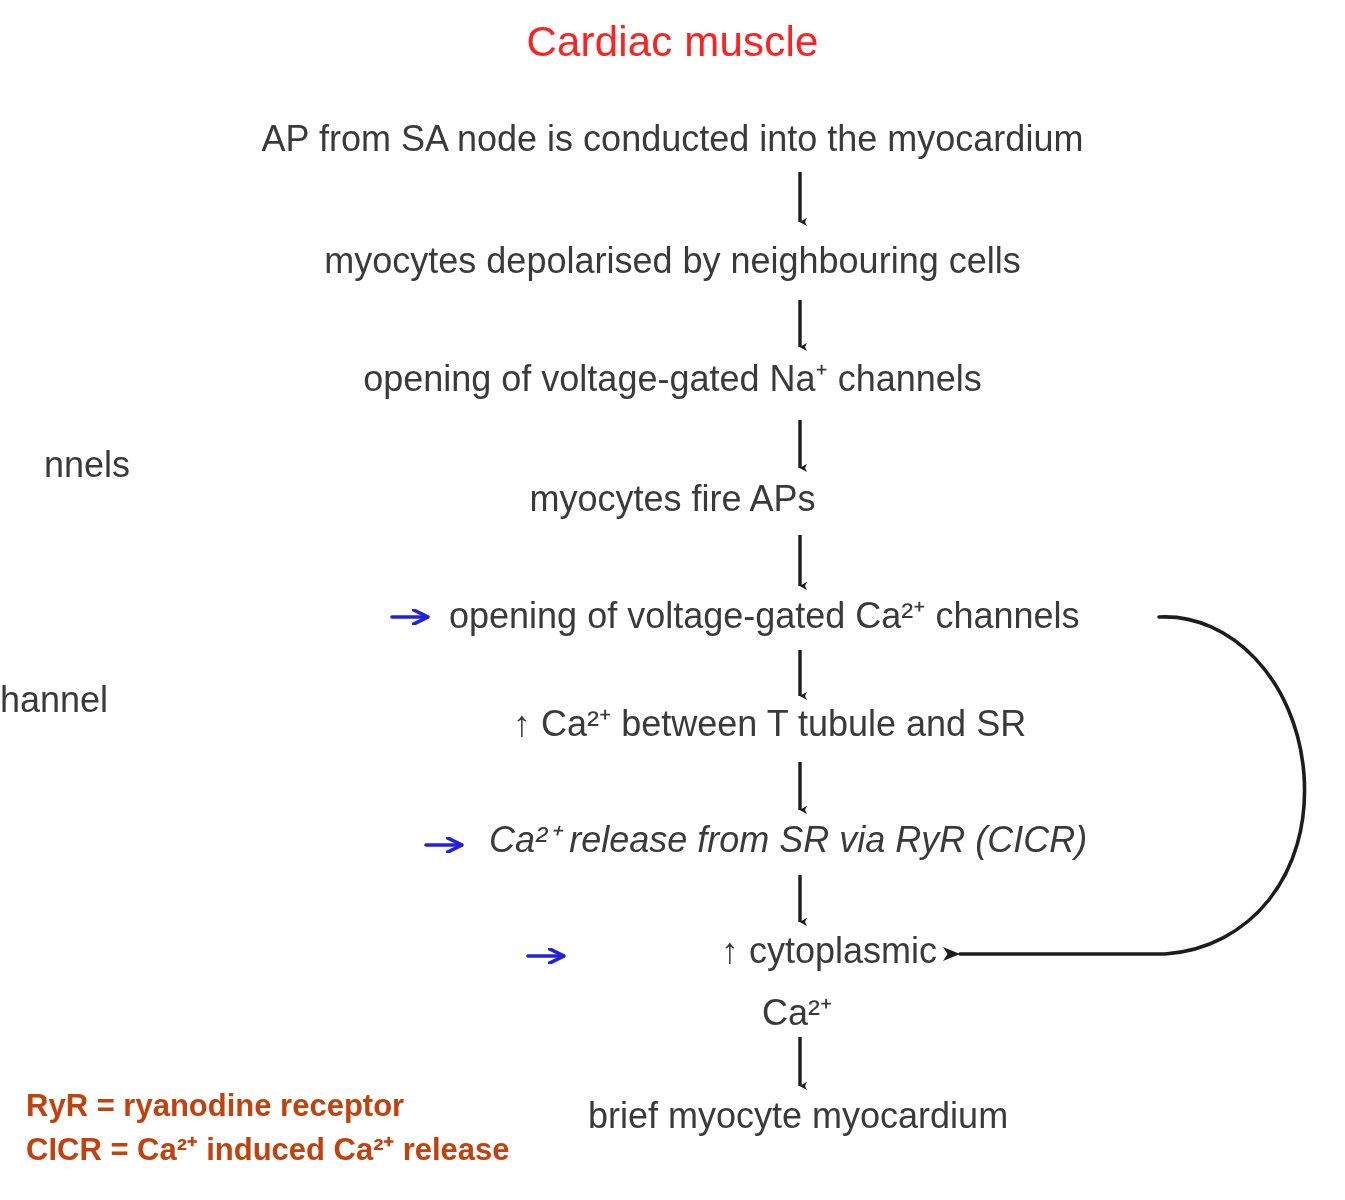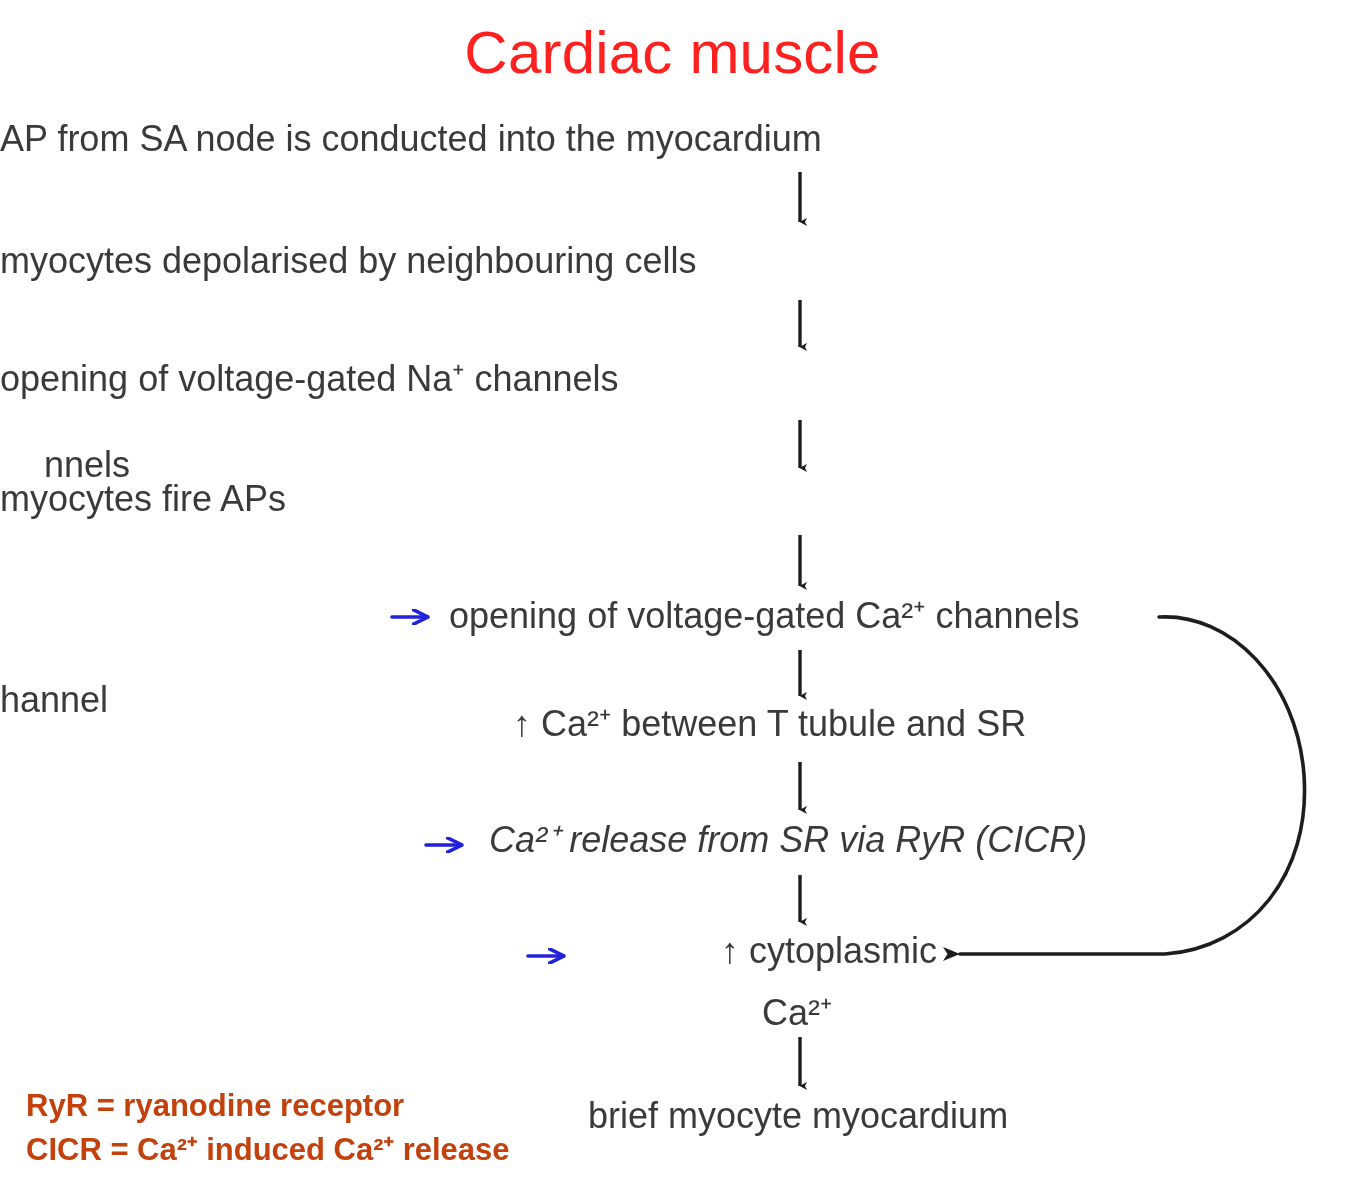--- a/index.html
+++ b/index.html
@@ -19,39 +19,39 @@
     overflow: hidden;
   }
   .abs { position: absolute; }
 
   
   #title {
     left: 0;
     top: 18px;
     width: 1345px;
     text-align: center;
-    font-size: 60px;
+    font-size: 42px;
     color: #ff2020;
     letter-spacing: 0.2px;
     white-space: nowrap;
   }
 
   
   .step {
     font-size: 36px;
     color: #3a3a3a;
     white-space: nowrap;
     line-height: 1.05;
   }
 
   
   .center-step {
     width: 1345px;
     left: 0;
-    text-align: left;
+    text-align: center;
   }
 
   
   .clipped {
     left: 0;
     font-size: 36px;
     color: #3a3a3a;
     white-space: nowrap;
   }
 

